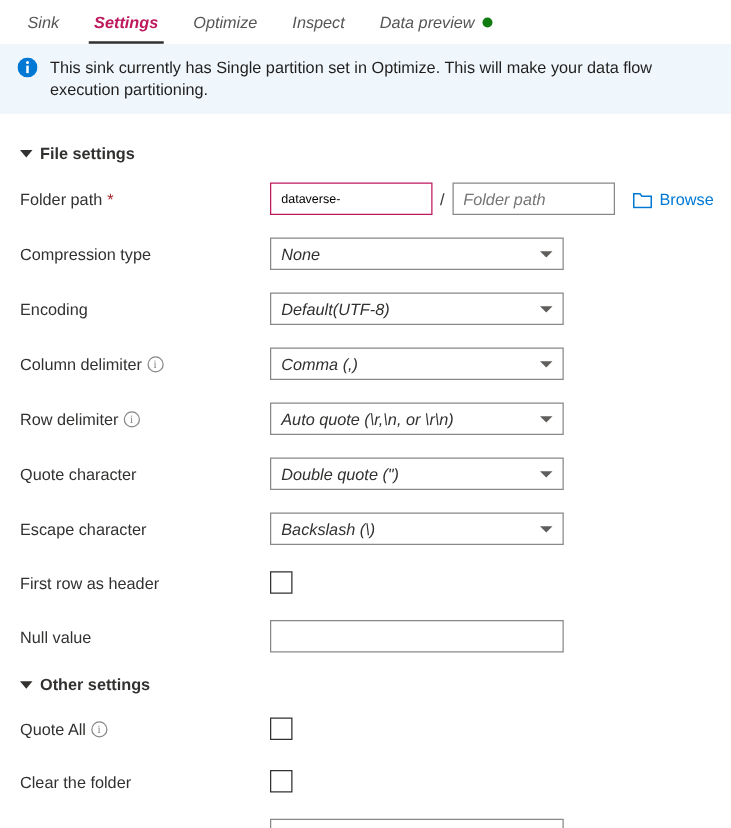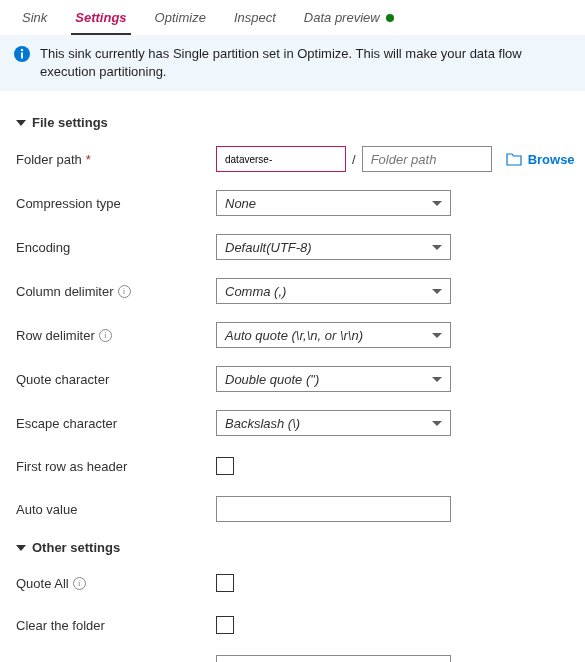--- a/index.html
+++ b/index.html
@@ -151,27 +151,26 @@
     width: 130px;
     height: 26px;
     border: 1px solid #be185d;
     padding: 0 8px;
     font-size: 10px;
   }
   .folder-sep { color:#323130; }
   .folder-input-2 { flex: 0 0 130px; }
   .browse {
     display: flex;
-    align-items: flex-start;
+    align-items: flex-end;
     gap: 6px;
     color: #0078d4;
     cursor: pointer;
     margin-left: 8px;
     font-size: 13px;
-    font-weight: bold;
   }
   .folder-icon { width:16px;height:14px; }
 </style>
 </head>
 <body>
 
 <div class="tabs">
   <div class="tab">
       <span>Sink</span>
     </div>
@@ -302,21 +301,21 @@
     <div class="label-col">
         <span>First row as header</span>
       </div>
     <div class="control-col">
       <span class="chk"></span>
     </div>
   </div>
 
   <div class="row">
     <div class="label-col">
-        <span>Auto value</span>
+        <span>Null value</span>
       </div>
     <div class="control-col">
       <input class="textbox" value="" style="">
     </div>
   </div>
 
   <div class="section-header secondary">
     <span class="chev"></span>
     <span>Other settings</span>
   </div>

